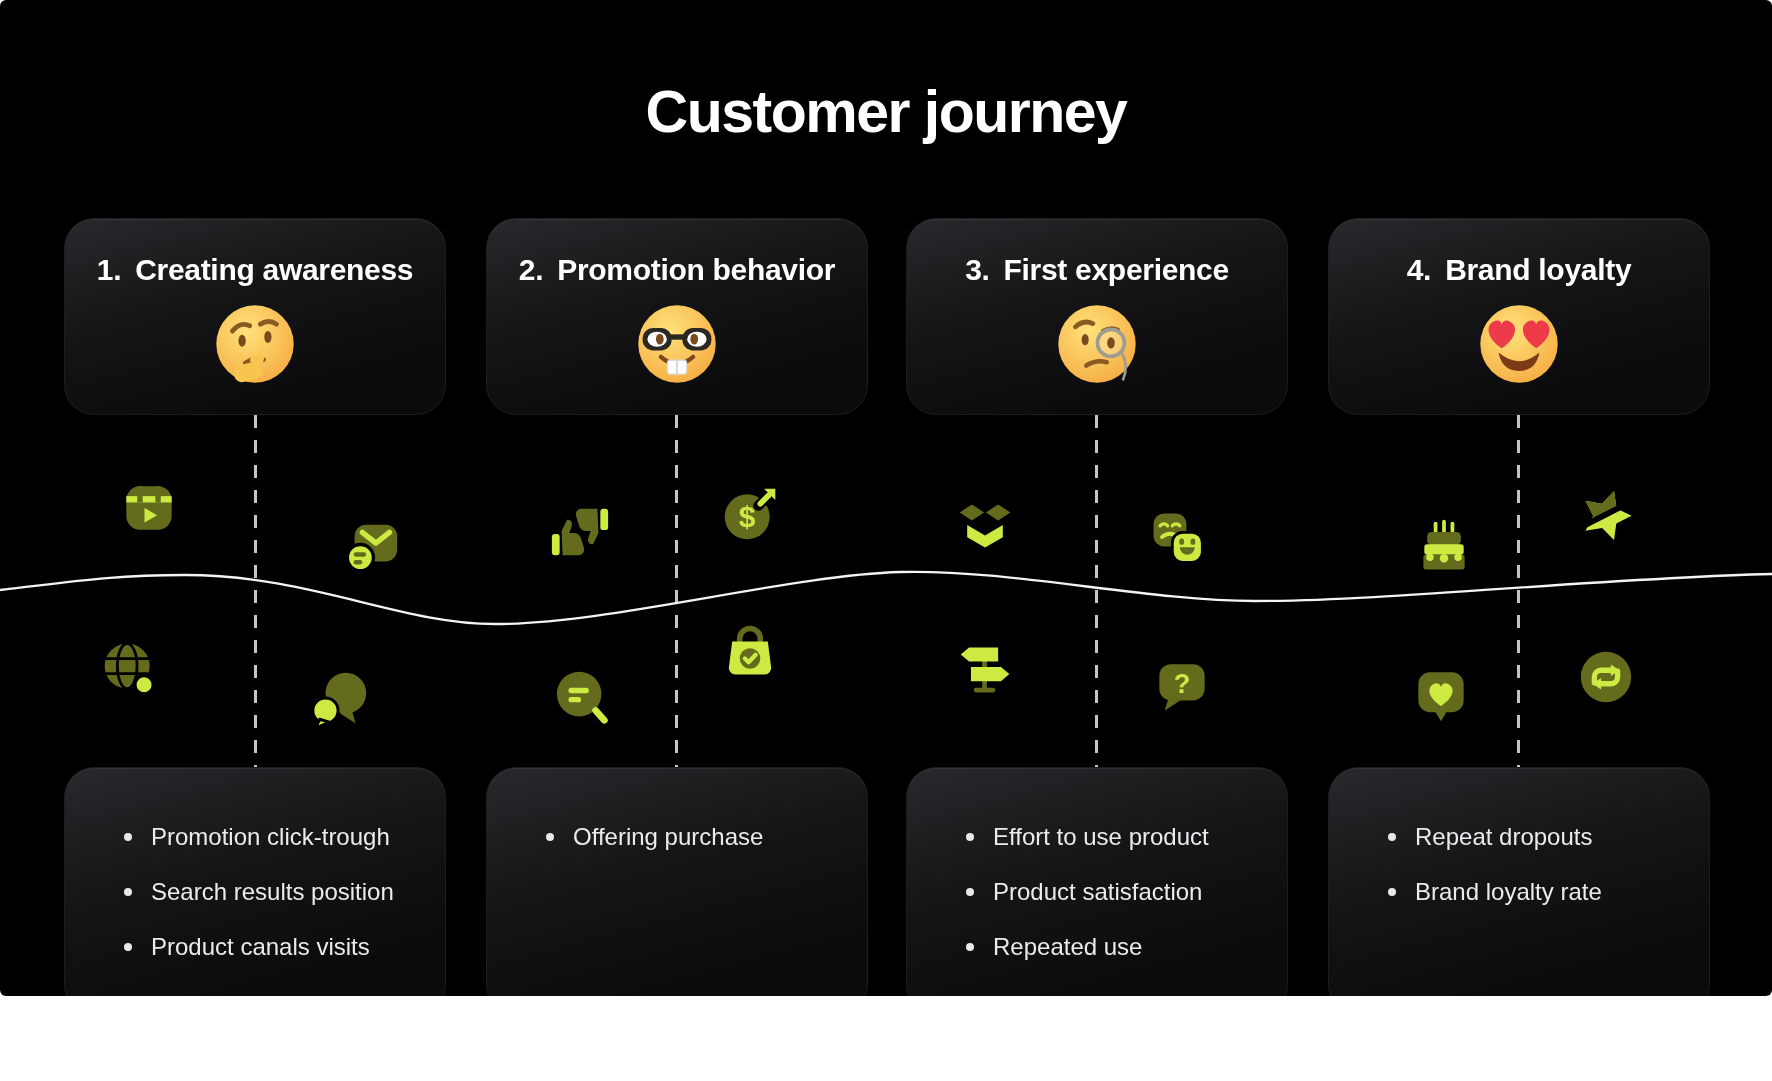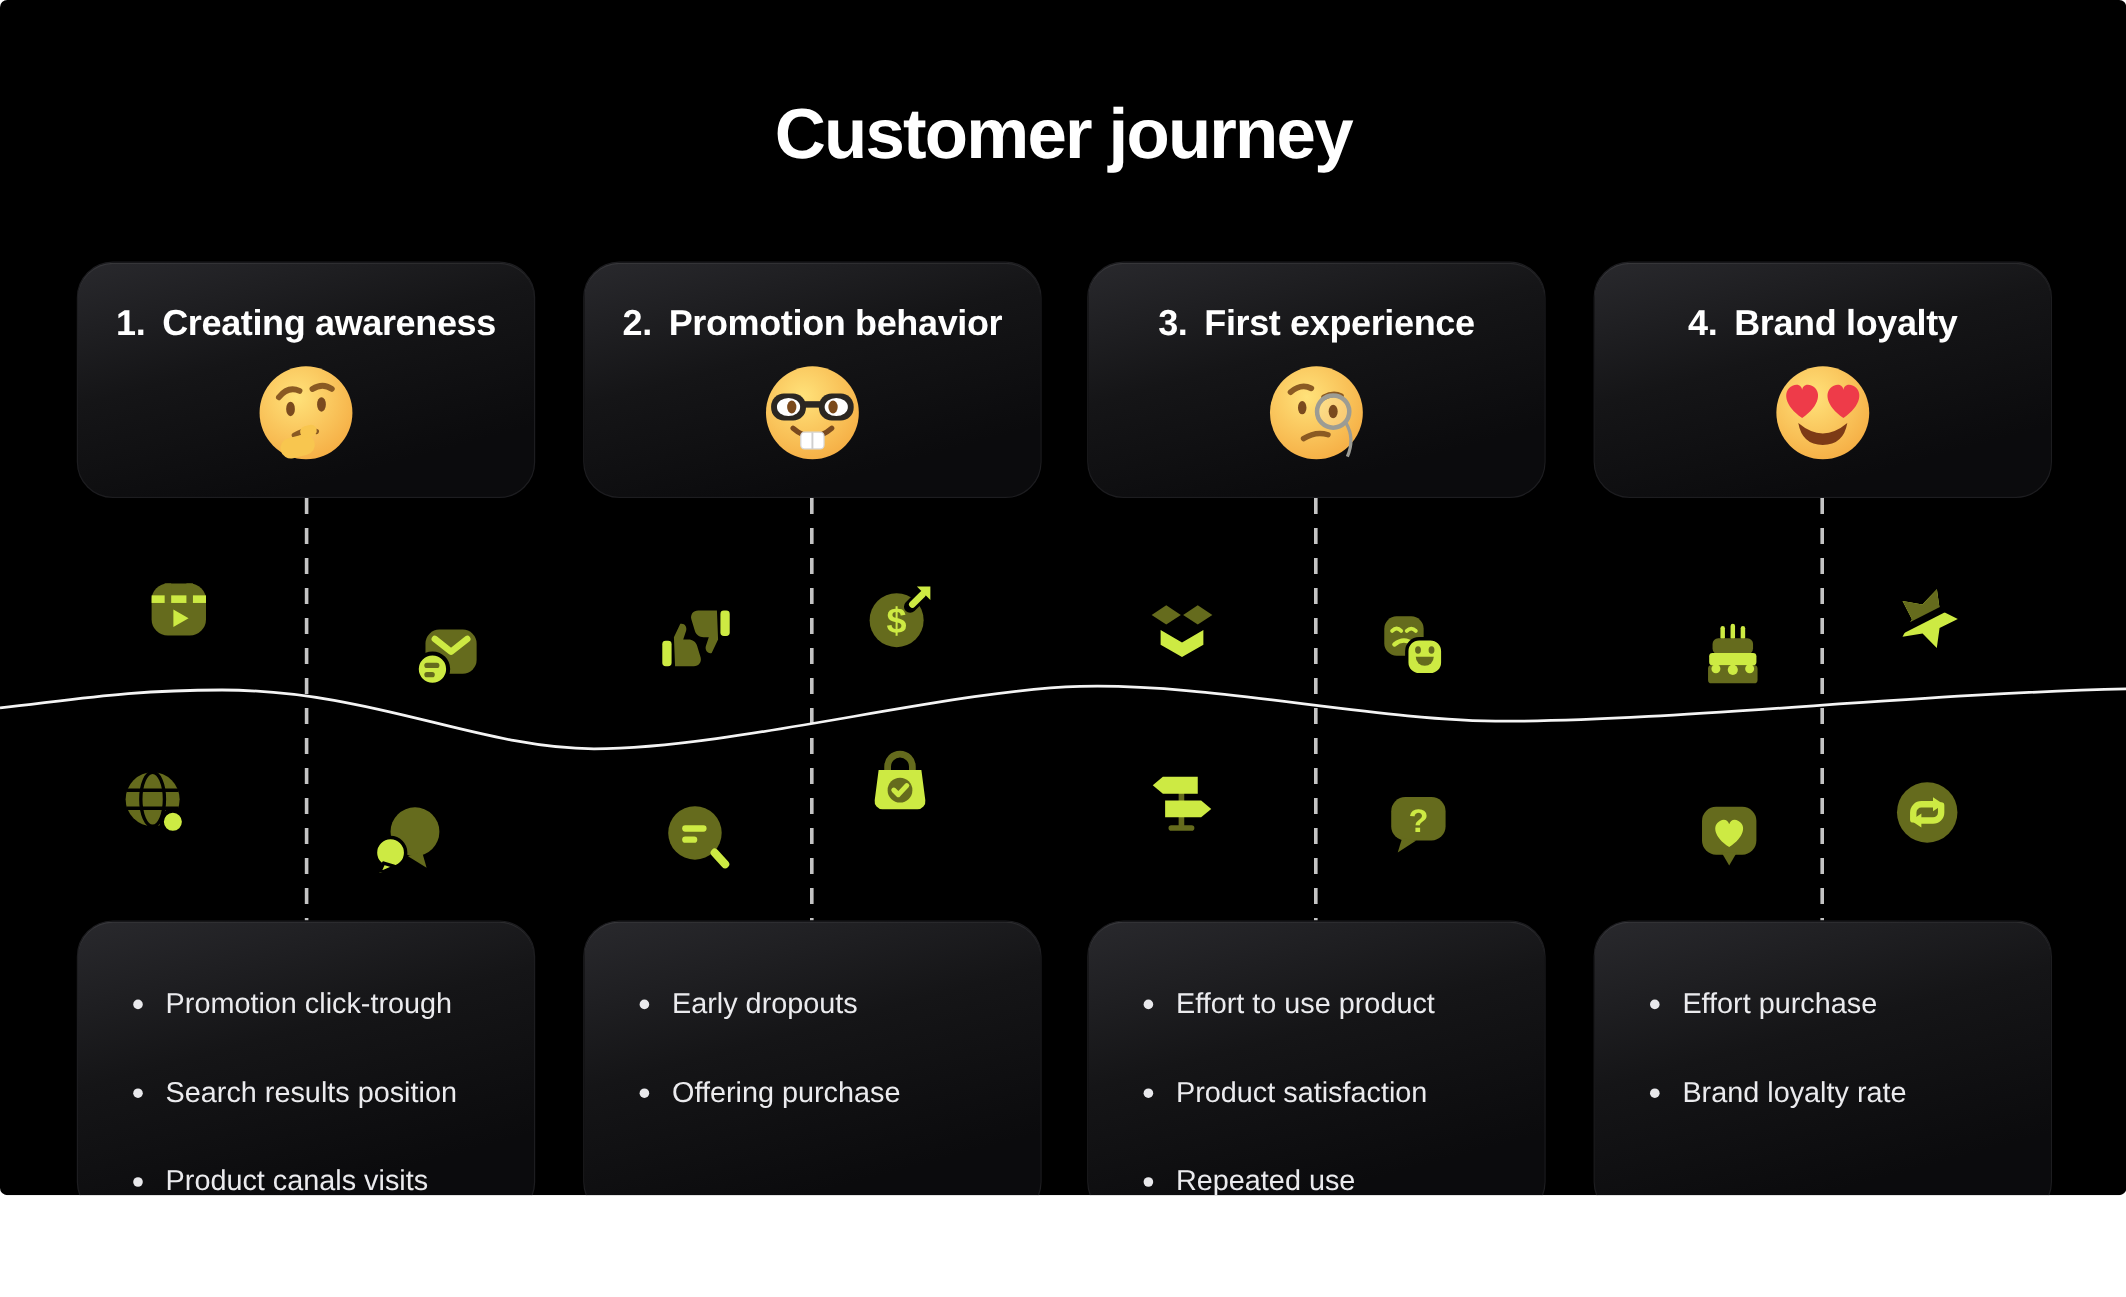--- a/index.html
+++ b/index.html
@@ -18,21 +18,21 @@
     border:1px solid #1d1d20;border-radius:30px;
     box-shadow:inset 0 1px 0 rgba(255,255,255,0.07);
   }
   .stage-card{top:218px;height:197px;display:flex;flex-direction:column;align-items:center;}
   .metrics-card{top:767px;height:248px;}
   .stage-title{
     display:flex;gap:14px;align-items:baseline;justify-content:center;
     margin-top:34px;color:#fff;font-size:30px;font-weight:bold;letter-spacing:-0.3px;
   }
   .stage-emoji{margin-top:14px;width:86px;height:86px;}
-  .metrics{list-style:none;margin:0;padding:54px 20px 0 46px;display:flex;flex-direction:column;gap:44px;}
+  .metrics{list-style:none;margin:0;padding:54px 20px 0 59px;display:flex;flex-direction:column;gap:25px;}
   .metric{
     display:flex;align-items:center;gap:19px;color:#ebebee;font-size:24px;line-height:30px;
   }
   .metric .dot{width:8px;height:8px;border-radius:50%;background:#e9e9ec;flex:0 0 auto;}
   .connector{
     position:absolute;top:415px;height:352px;width:2.5px;
     background:repeating-linear-gradient(180deg,#c4c4c4 0 13px,transparent 13px 25px);
   }
   .wave{position:absolute;left:0;top:530px;width:1772px;height:140px;}
   .float-icon{position:absolute;}
@@ -335,24 +335,20 @@
           <span class="dot"></span>
           <span>Product canals visits</span>
         </li>
     </ul>
   </section>
 
   <section class="card metrics-card" style="left:486px">
     <ul class="metrics">
       <li class="metric">
           <span class="dot"></span>
-          <span>Early dropouts</span>
-        </li>
-      <li class="metric">
-          <span class="dot"></span>
           <span>Offering purchase</span>
         </li>
     </ul>
   </section>
 
   <section class="card metrics-card" style="left:906px">
     <ul class="metrics">
       <li class="metric">
           <span class="dot"></span>
           <span>Effort to use product</span>
@@ -365,21 +361,21 @@
           <span class="dot"></span>
           <span>Repeated use</span>
         </li>
     </ul>
   </section>
 
   <section class="card metrics-card" style="left:1328px">
     <ul class="metrics">
       <li class="metric">
           <span class="dot"></span>
-          <span>Effort purchase</span>
+          <span>Repeat dropouts</span>
         </li>
       <li class="metric">
           <span class="dot"></span>
           <span>Brand loyalty rate</span>
         </li>
     </ul>
   </section>
 
 </div>
 

